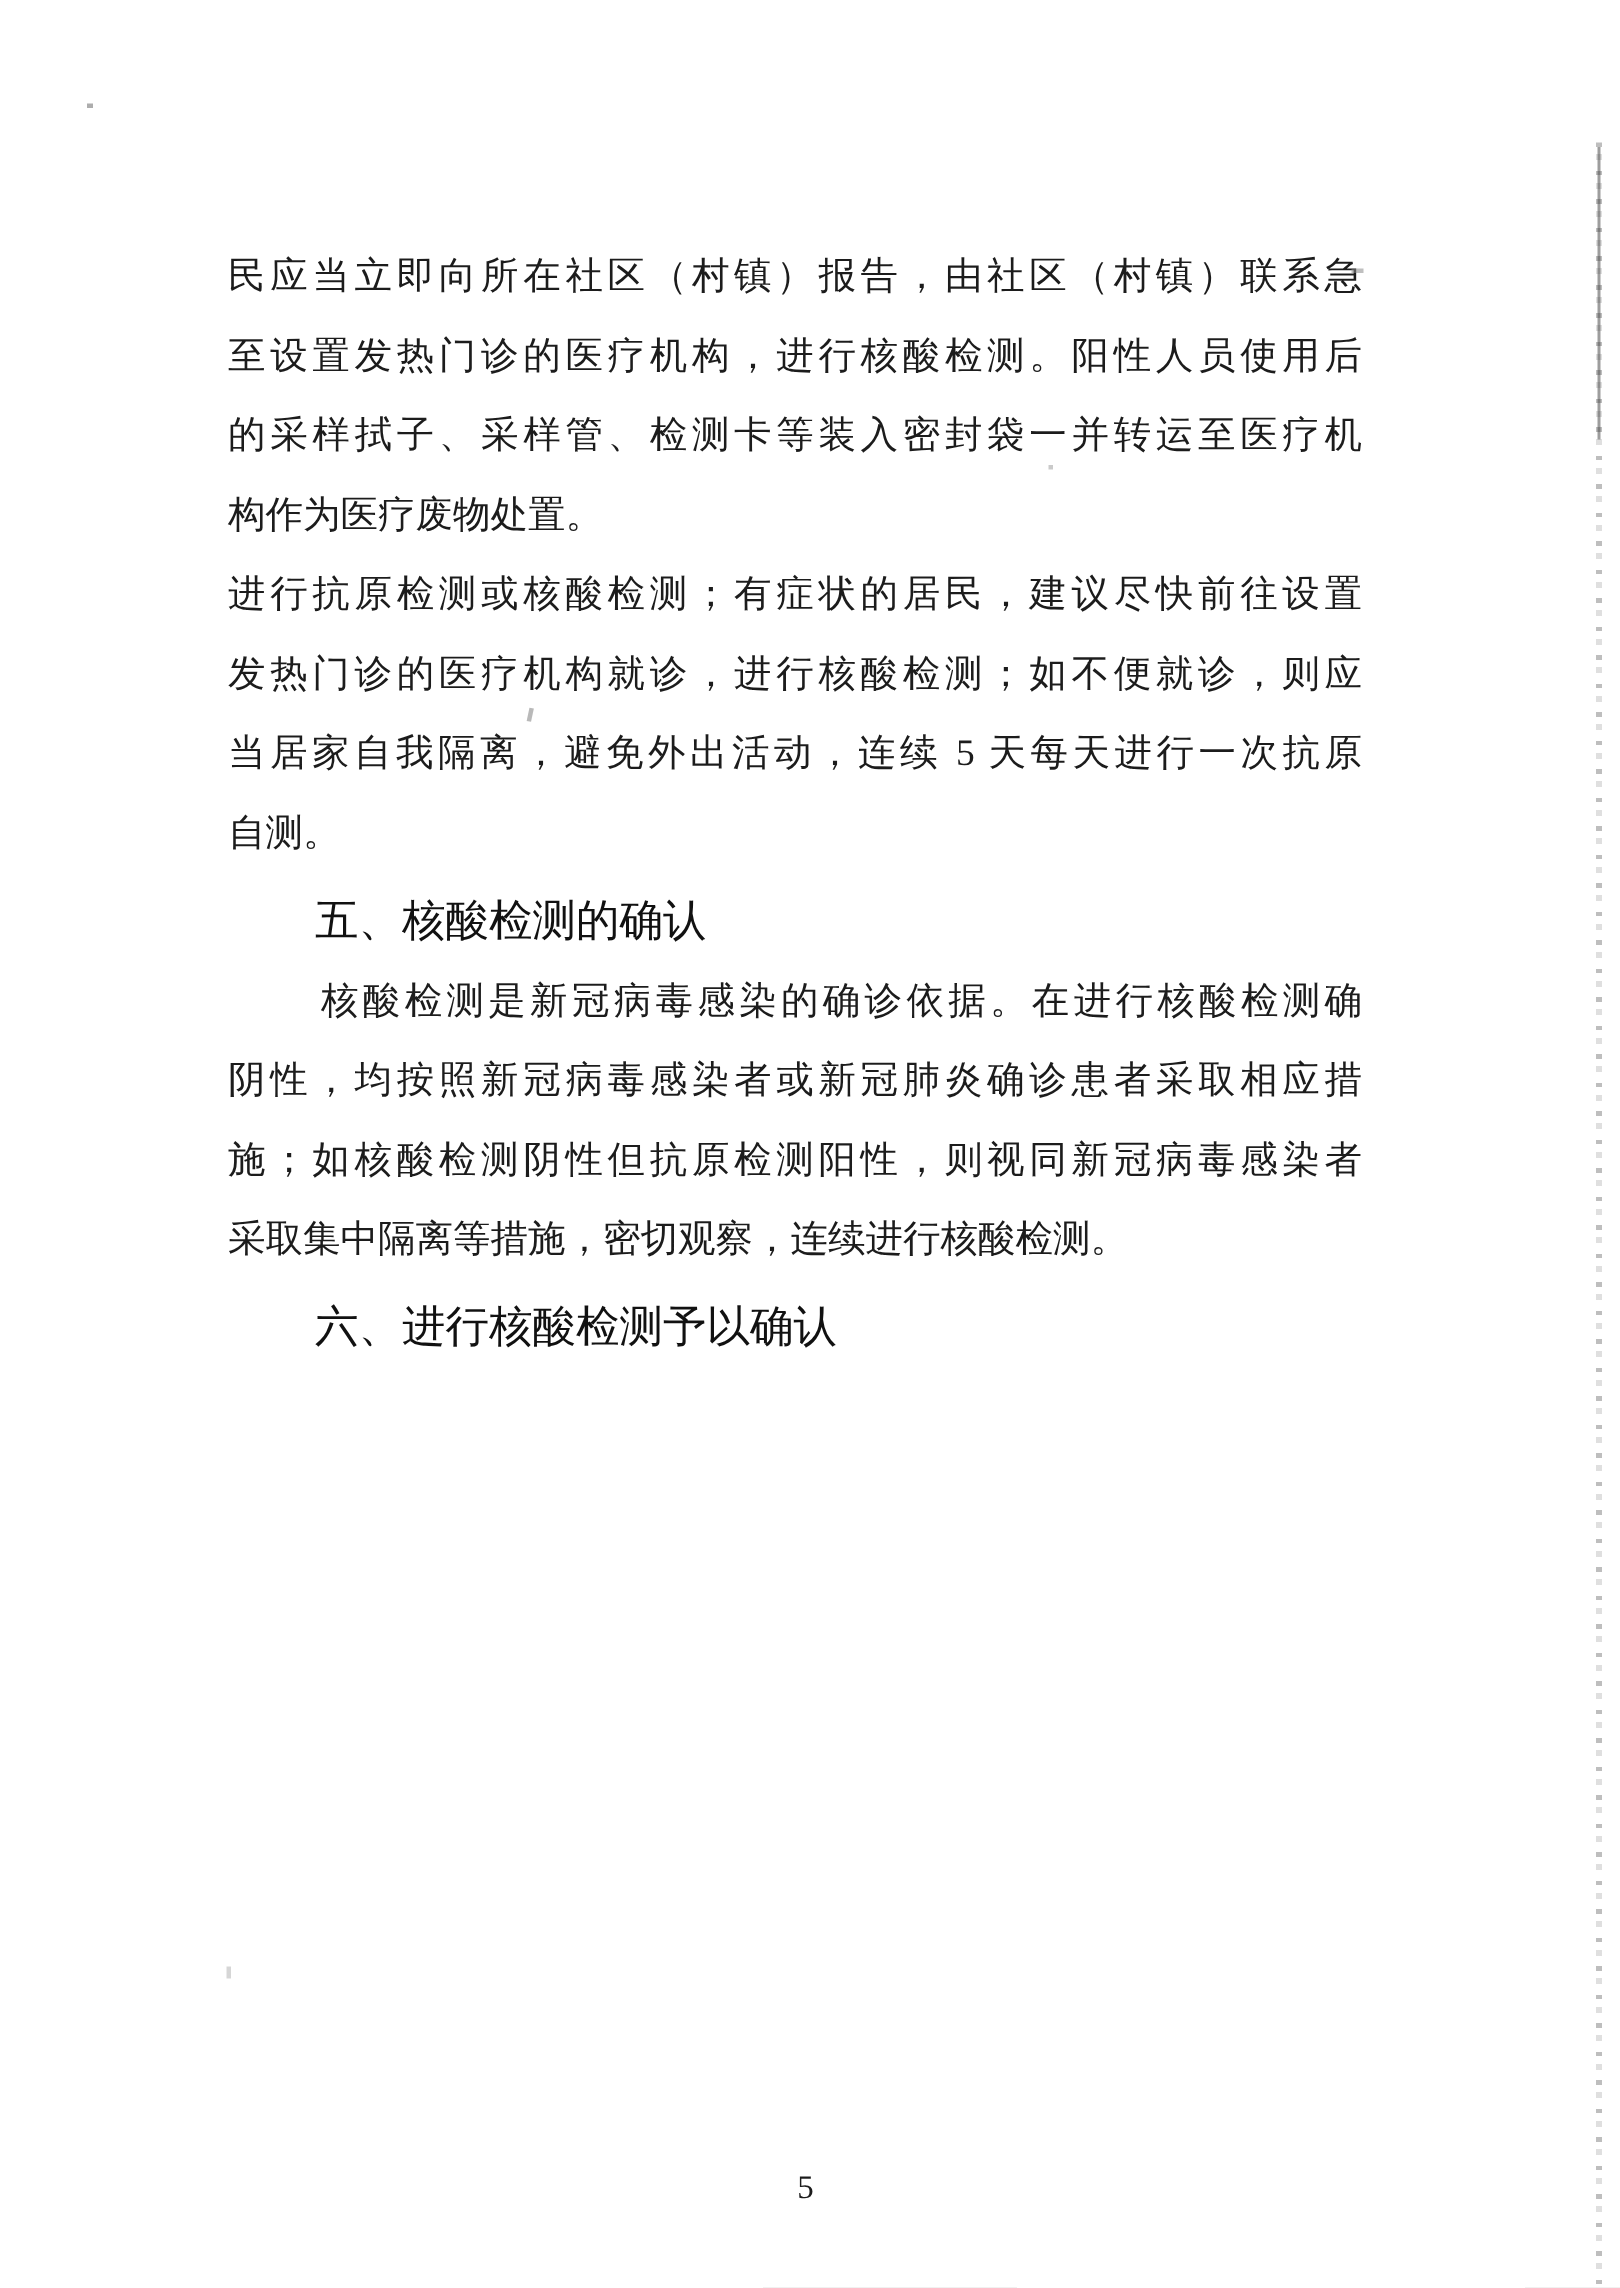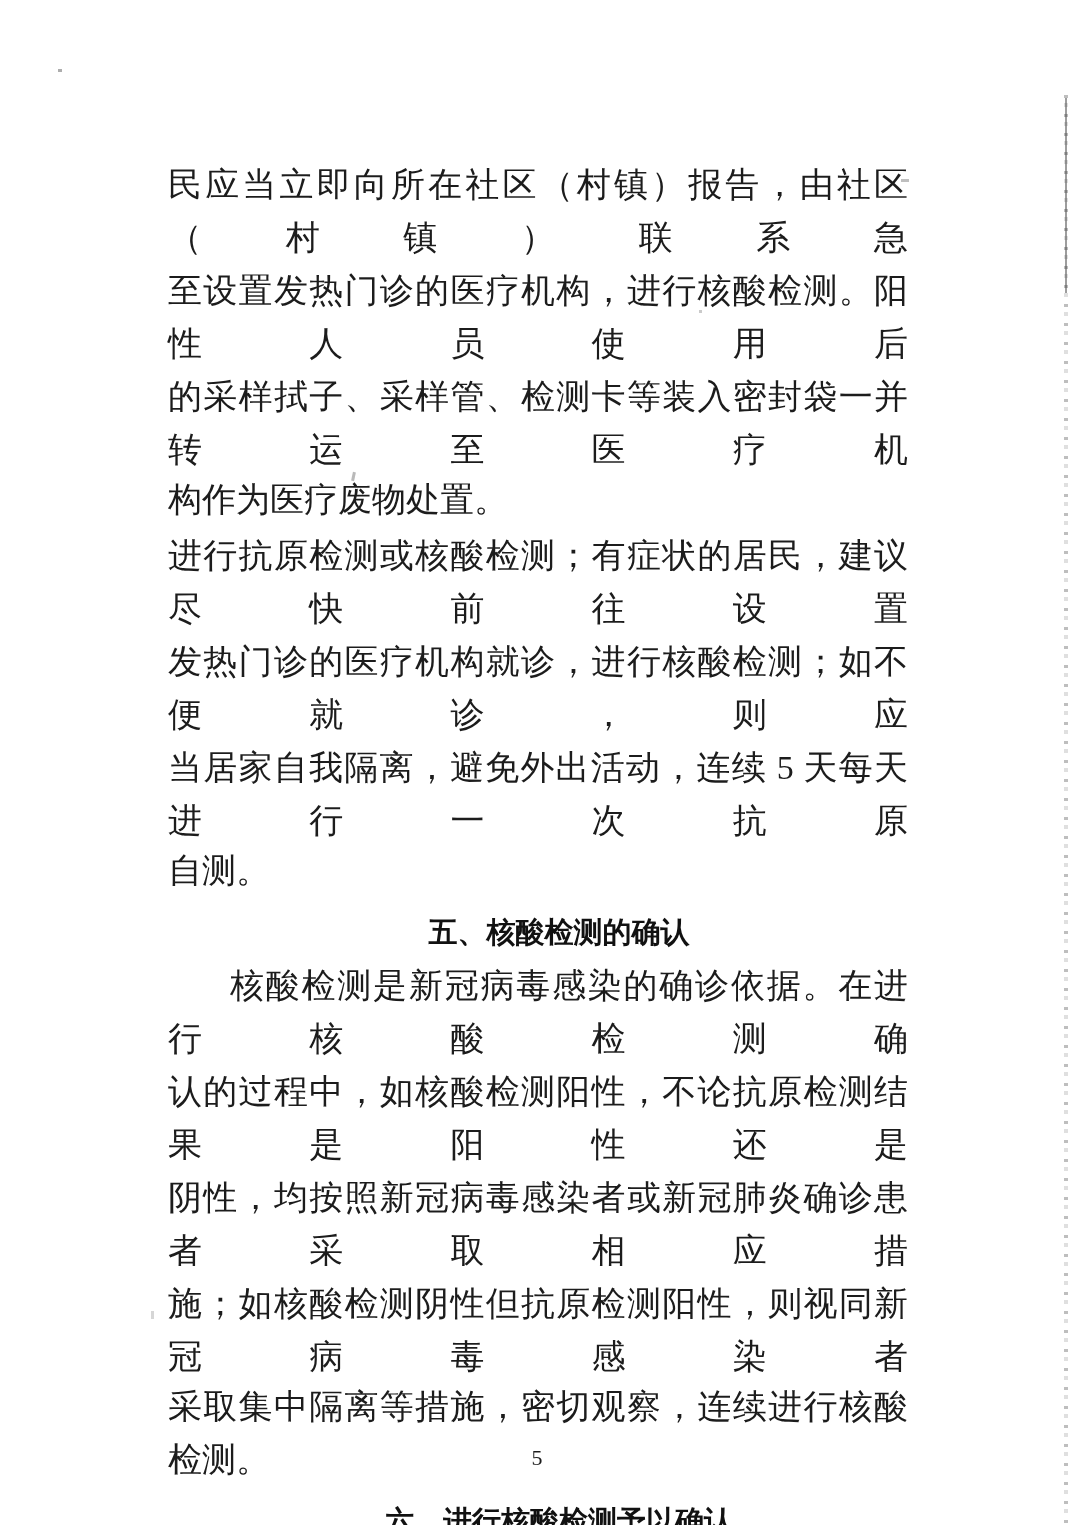--- a/index.html
+++ b/index.html
@@ -11,39 +11,38 @@
     font-family:"Liberation Serif","DejaVu Serif",serif;
     color:#1c1c1c;
   }
   .content{
     position:absolute;
     left:152px;top:158px;
     width:756px;
   }
   .para{margin:0;padding:0;}
   .line{
-    font-size:34px;
+    font-size:25px;
     line-height:53px;
     text-align:justify;
     text-align-last:justify;
     text-justify:inter-character;
     color:#1c1c1c;
-    margin-left:16px;
   }
   .line.indent{text-indent:62px;}
-  .line.end{text-align-last:left;font-family:Liberation Mono, monospace;}
+  .line.end{text-align-last:left;}
   .heading{
     margin:6px 0 0 0;
     font-family:"Liberation Sans","DejaVu Sans",sans-serif;
-    font-weight:700;
+    font-weight:400;
     font-size:29px;
     line-height:53px;
     text-indent:58px;
     color:#111111;
-    text-align:center;
+    text-align:left;
   }
   .page-number{
     position:absolute;
     top:1444px;left:0;
     width:1074px;
     text-align:center;
     font-size:22px;
     line-height:28px;
     color:#1c1c1c;
     font-family:"Liberation Serif","DejaVu Serif",serif;
@@ -93,21 +92,20 @@
       <span class="line" style="display:block">进行抗原检测或核酸检测；有症状的居民，建议尽快前往设置</span>
       <span class="line" style="display:block">发热门诊的医疗机构就诊，进行核酸检测；如不便就诊，则应</span>
       <span class="line" style="display:block">当居家自我隔离，避免外出活动，连续 5 天每天进行一次抗原</span>
       <span class="line end" style="display:block">自测。</span>
     </p>
 
     <h2 class="heading">五、核酸检测的确认</h2>
 
     <p class="para">
       <span class="line indent" style="display:block">核酸检测是新冠病毒感染的确诊依据。在进行核酸检测确</span>
-      <span class="line" style="display:block">认的过程中，如核酸检测阳性，不论抗原检测结果是阳性还是</span>
       <span class="line" style="display:block">阴性，均按照新冠病毒感染者或新冠肺炎确诊患者采取相应措</span>
       <span class="line" style="display:block">施；如核酸检测阴性但抗原检测阳性，则视同新冠病毒感染者</span>
       <span class="line end" style="display:block">采取集中隔离等措施，密切观察，连续进行核酸检测。</span>
     </p>
 
     <h2 class="heading">六、进行核酸检测予以确认</h2>
 
 
   </div>
 

